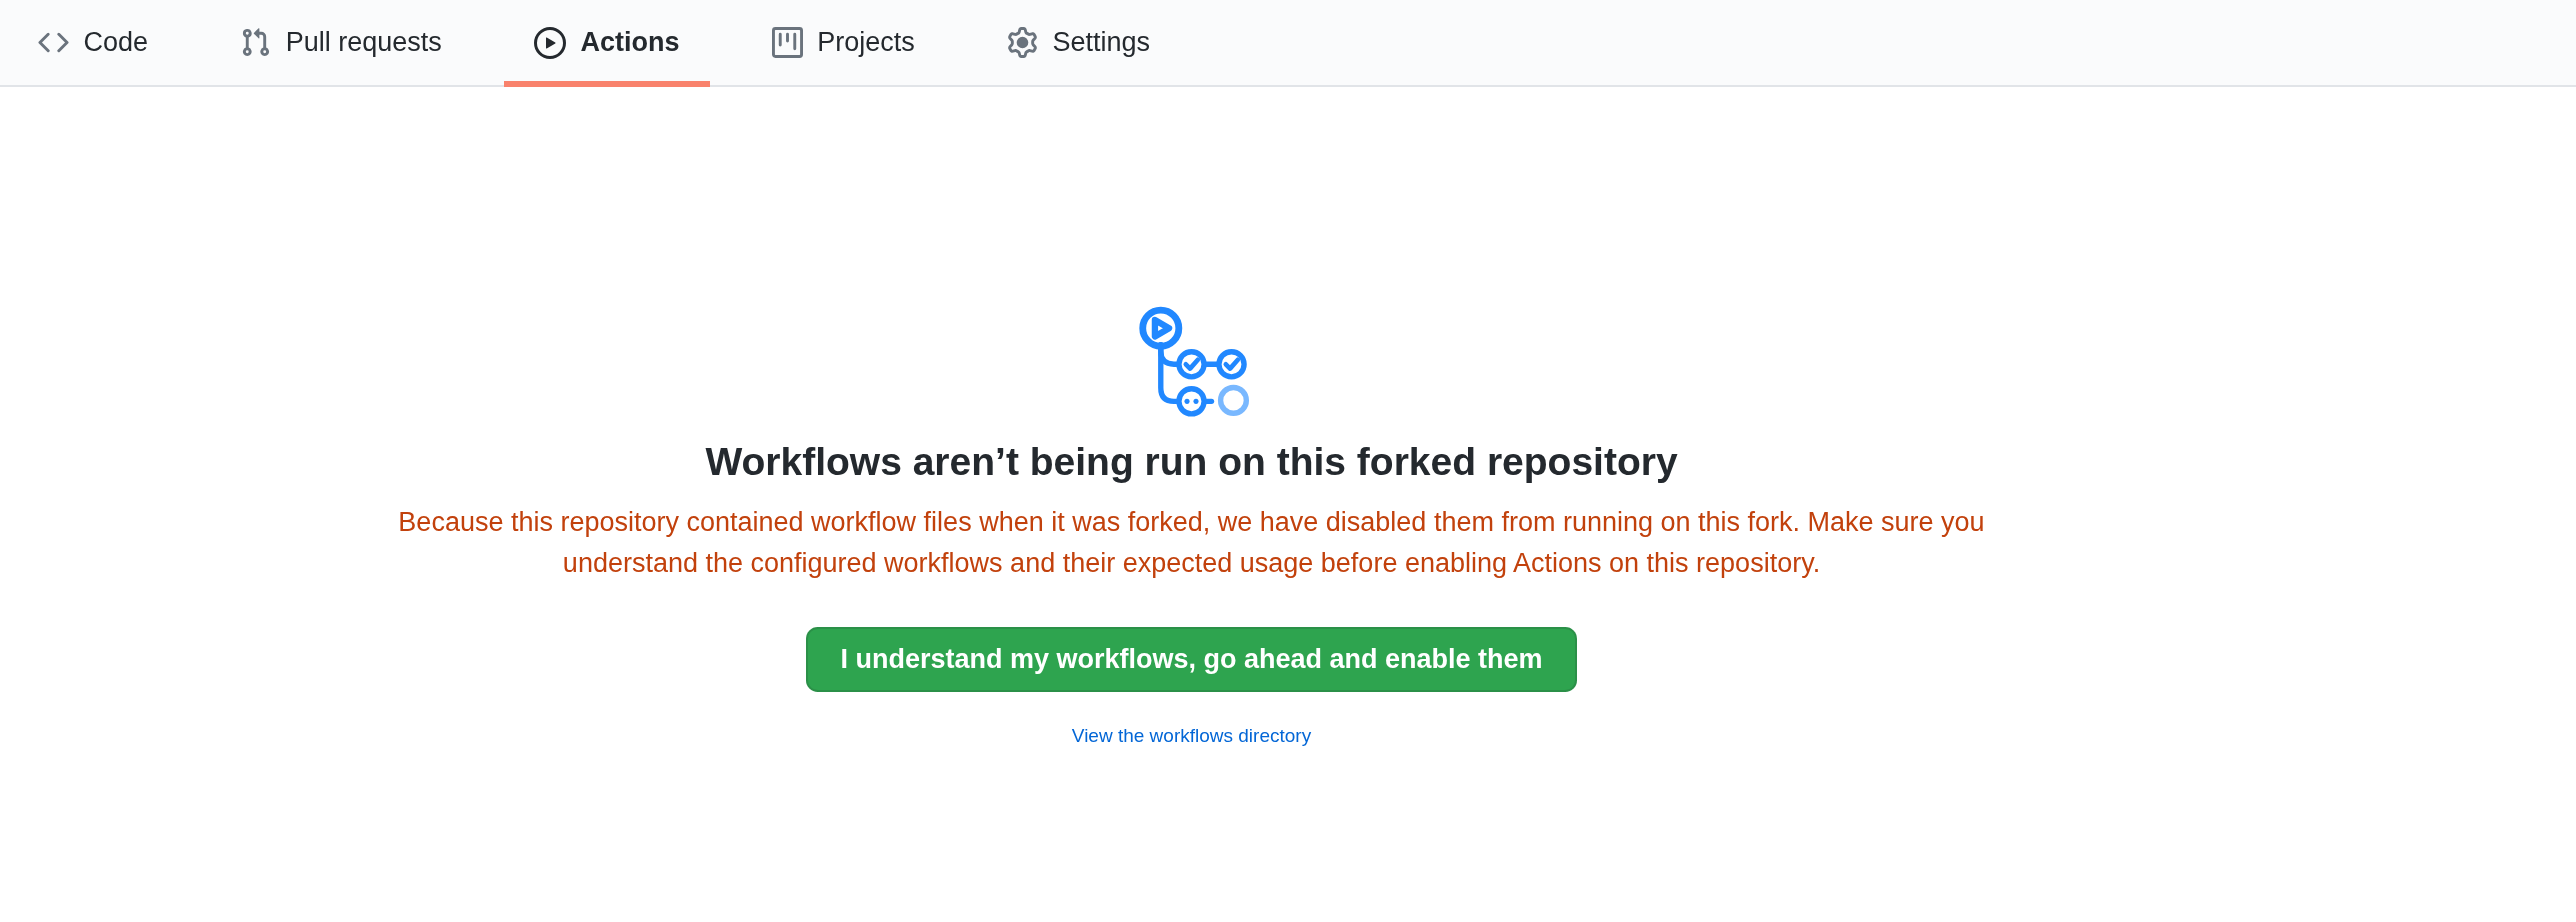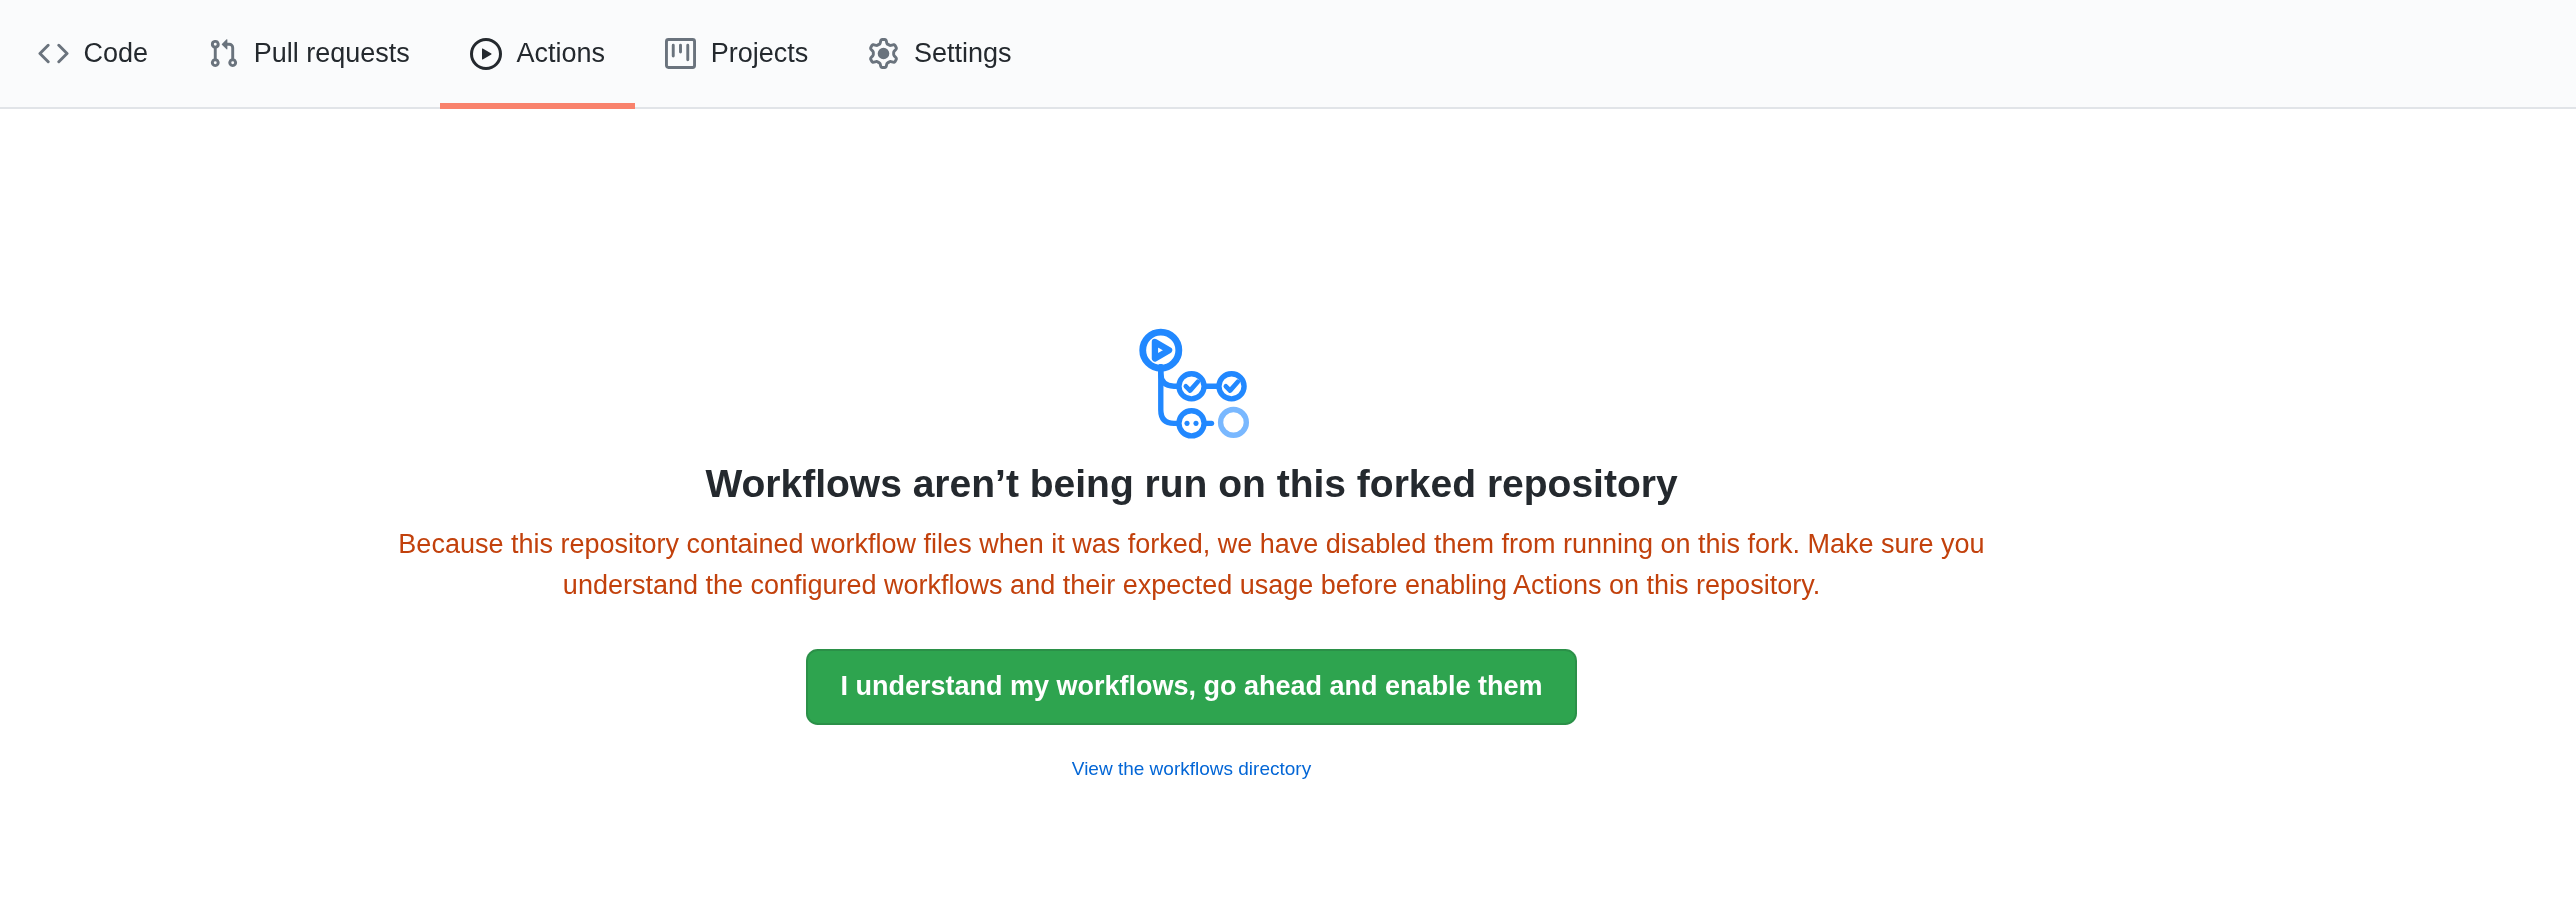--- a/index.html
+++ b/index.html
@@ -5,40 +5,41 @@
   * { margin: 0; padding: 0; box-sizing: border-box; }
   html, body {
     width: 2576px; height: 923px;
     background: #ffffff;
     font-family: "Liberation Sans", "DejaVu Sans", sans-serif;
     overflow: hidden;
   }
 
   
   .repo-nav {
-    height: 109px;
+    height: 87px;
     background: #fafbfc;
     border-bottom: 2px solid #e1e4e8;
     display: flex;
     align-items: stretch;
     padding-left: 7.8px;
+    gap: 32px;
   }
   .tab {
     display: flex;
     align-items: center;
     gap: 14.7px;
     padding: 0 30px;
     font-size: 27px;
     color: #24292e;
     cursor: pointer;
     position: relative;
     white-space: nowrap;
   }
   .tab .octicon { width: 31px; height: 31px; fill: #6a737d; display: block; }
-  .tab.active { font-weight: 400; }
+  .tab.active { font-weight: 700; }
   .tab.active .octicon { fill: #24292e; width: 32px; height: 32px; }
   .tab.active::after {
     content: "";
     position: absolute;
     left: 0; right: 0; bottom: -2px;
     height: 5.9px;
     background: #f9826c;
   }
 
   
@@ -60,21 +61,21 @@
   .bs-desc {
     margin-top: 15.6px;
     font-size: 27px;
     line-height: 41px;
     color: #c2410c;
     max-width: 1588px;
     text-align: center;
   }
   .enable-btn {
     margin-top: 43px;
-    height: 76px;
+    height: 65px;
     padding: 0 32px;
     background: #2ea44f;
     border: 2px solid rgba(27, 31, 35, 0.15);
     border-radius: 11.7px;
     color: #ffffff;
     font-family: "Liberation Sans", "DejaVu Sans", sans-serif;
     font-size: 27px;
     font-weight: 700;
     cursor: pointer;
     display: inline-flex;

